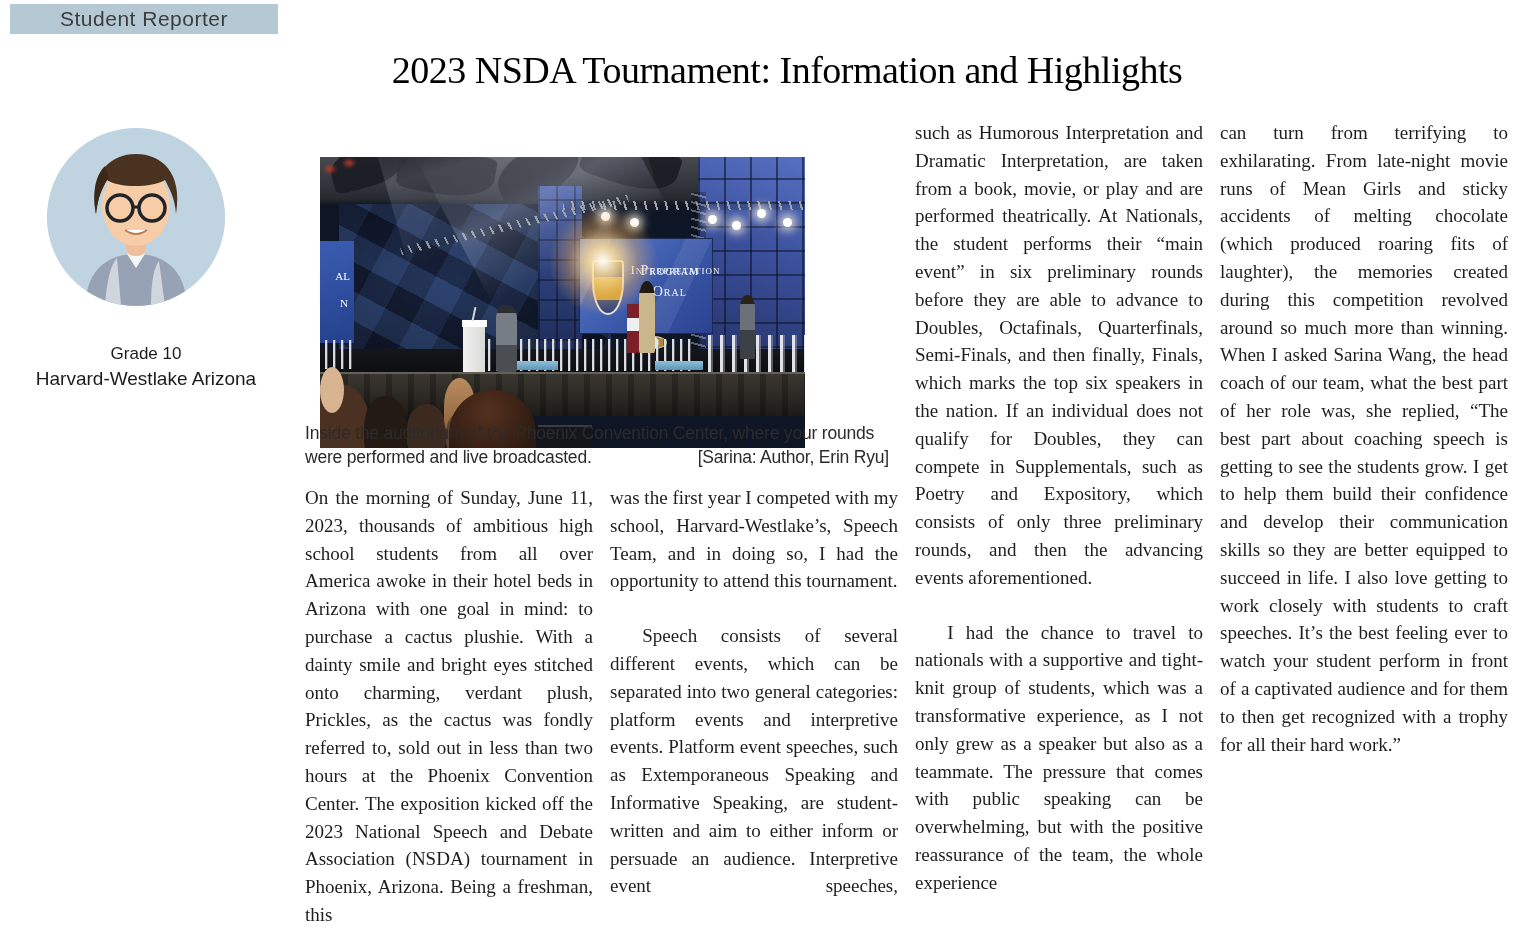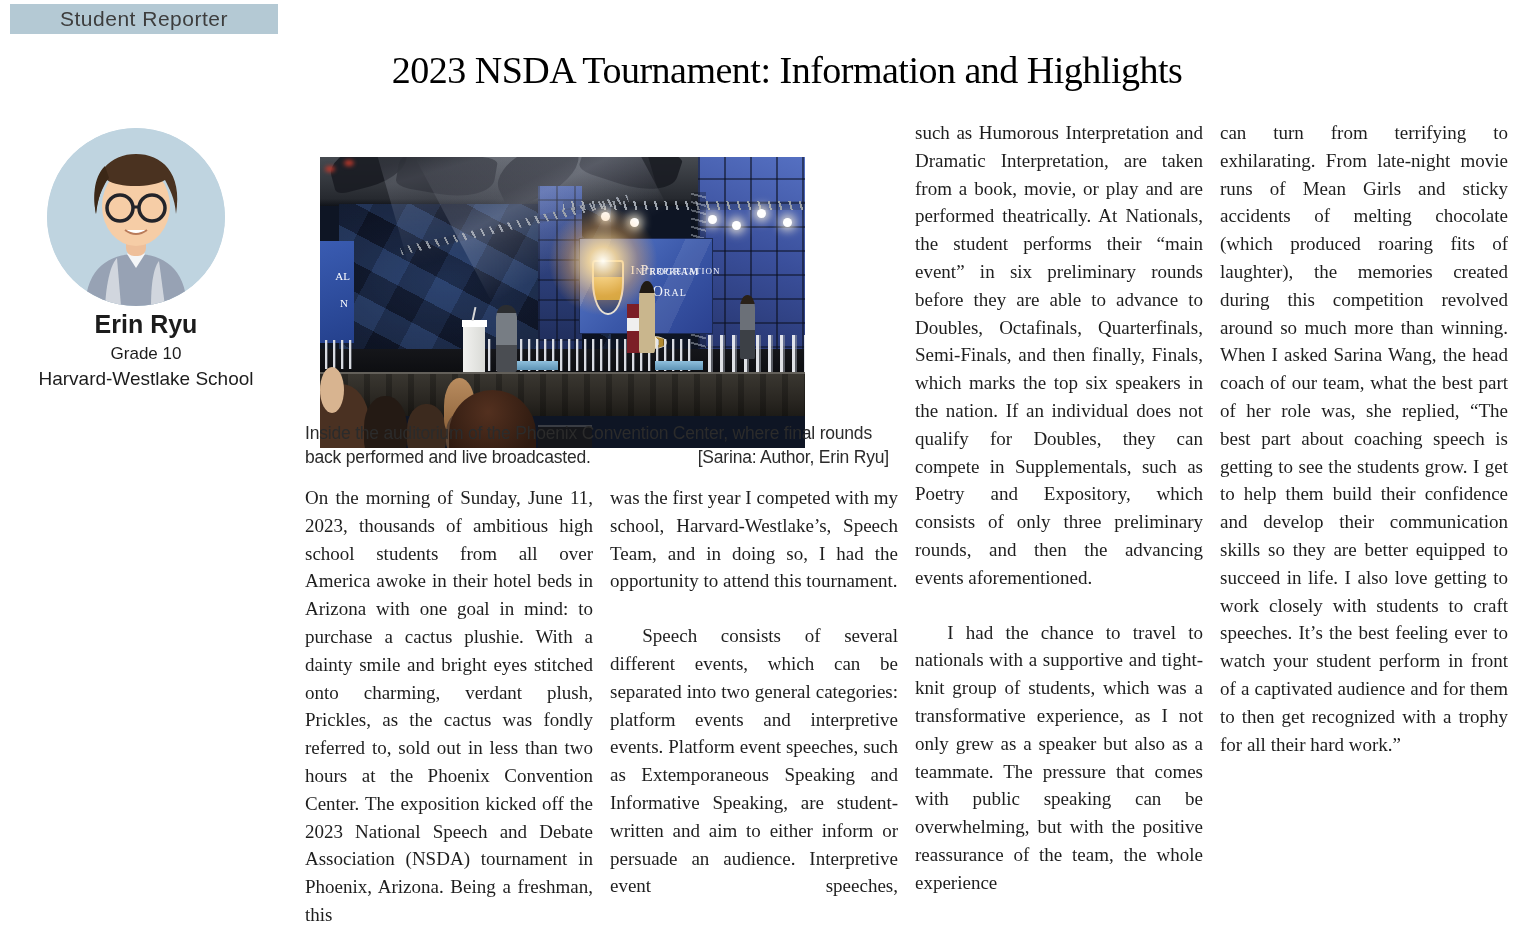--- a/index.html
+++ b/index.html
@@ -162,23 +162,22 @@
       <path d="M49 86 C42 44 64 26 89 26 C114 26 136 44 129 86 C128 70 122 60 118 52 C104 60 72 60 60 52 C56 60 50 70 49 86 Z" fill="#4a3220"></path>
       <path d="M49 86 C46 70 46 50 58 38 L62 50 C54 58 51 72 49 86 Z" fill="#3c2817"></path>
 
       <circle cx="73" cy="80" r="13" fill="none" stroke="#23242a" stroke-width="3.5"></circle>
       <circle cx="105" cy="80" r="13" fill="none" stroke="#23242a" stroke-width="3.5"></circle>
       <line x1="86" y1="79" x2="92" y2="79" stroke="#23242a" stroke-width="3"></line>
 
       <path d="M78 102 Q89 110 100 102" fill="#fff" stroke="#b97b5a" stroke-width="2"></path>
     </svg>
   </div>
-  <div class="author-name">Erin Ryu</div>
   <div class="author-grade">Grade 10</div>
-  <div class="author-school">Harvard-Westlake School</div>
+  <div class="author-school">Harvard-Westlake Arizona</div>
 
   <div class="photo">
     <div class="ceiling"></div>
     <div class="blade b1"></div>
     <div class="blade b2"></div>
     <div class="blade b3"></div>
     <div class="blade b4"></div>
     <div class="redglow r1"></div>
     <div class="redglow r2"></div>
     <div class="curtain"></div>
@@ -225,23 +224,23 @@
     <div class="head h6"></div>
     <div class="head h2"></div>
     <div class="head h3"></div>
     <div class="head h4"></div>
     <div class="head h5"></div>
     <div class="big-head"></div>
     <div class="laptop"></div>
   </div>
 
   <div class="caption">
-    <div>Inside the auditorium of the Phoenix Convention Center, where final rounds</div>
+    <div>Inside the auditorium of the Phoenix Convention Center, where your rounds</div>
     <div class="row2">
-      <span>back performed and live broadcasted.</span>
+      <span>were performed and live broadcasted.</span>
       <span>[Sarina: Author, Erin Ryu]</span>
     </div>
   </div>
 
   <div class="col c1">
     <p class="flow">On the morning of Sunday, June 11, 2023, thousands of ambitious high school students from all over America awoke in their hotel beds in Arizona with one goal in mind: to purchase a cactus plushie. With a dainty smile and bright eyes stitched onto charming, verdant plush, Prickles, as the cactus was fondly referred to, sold out in less than two hours at the Phoenix Convention Center. The exposition kicked off the 2023 National Speech and Debate Association (NSDA) tournament in Phoenix, Arizona. Being a freshman, this</p>
   </div>
   <div class="col c2">
     <p>was the first year I competed with my school, Harvard-Westlake’s, Speech Team, and in doing so, I had the opportunity to attend this tournament.</p>
     <p class="flow ind">Speech consists of several different events, which can be separated into two general categories: platform events and interpretive events. Platform event speeches, such as Extemporaneous Speaking and Informative Speaking, are student-written and aim to either inform or persuade an audience. Interpretive event speeches,</p>

